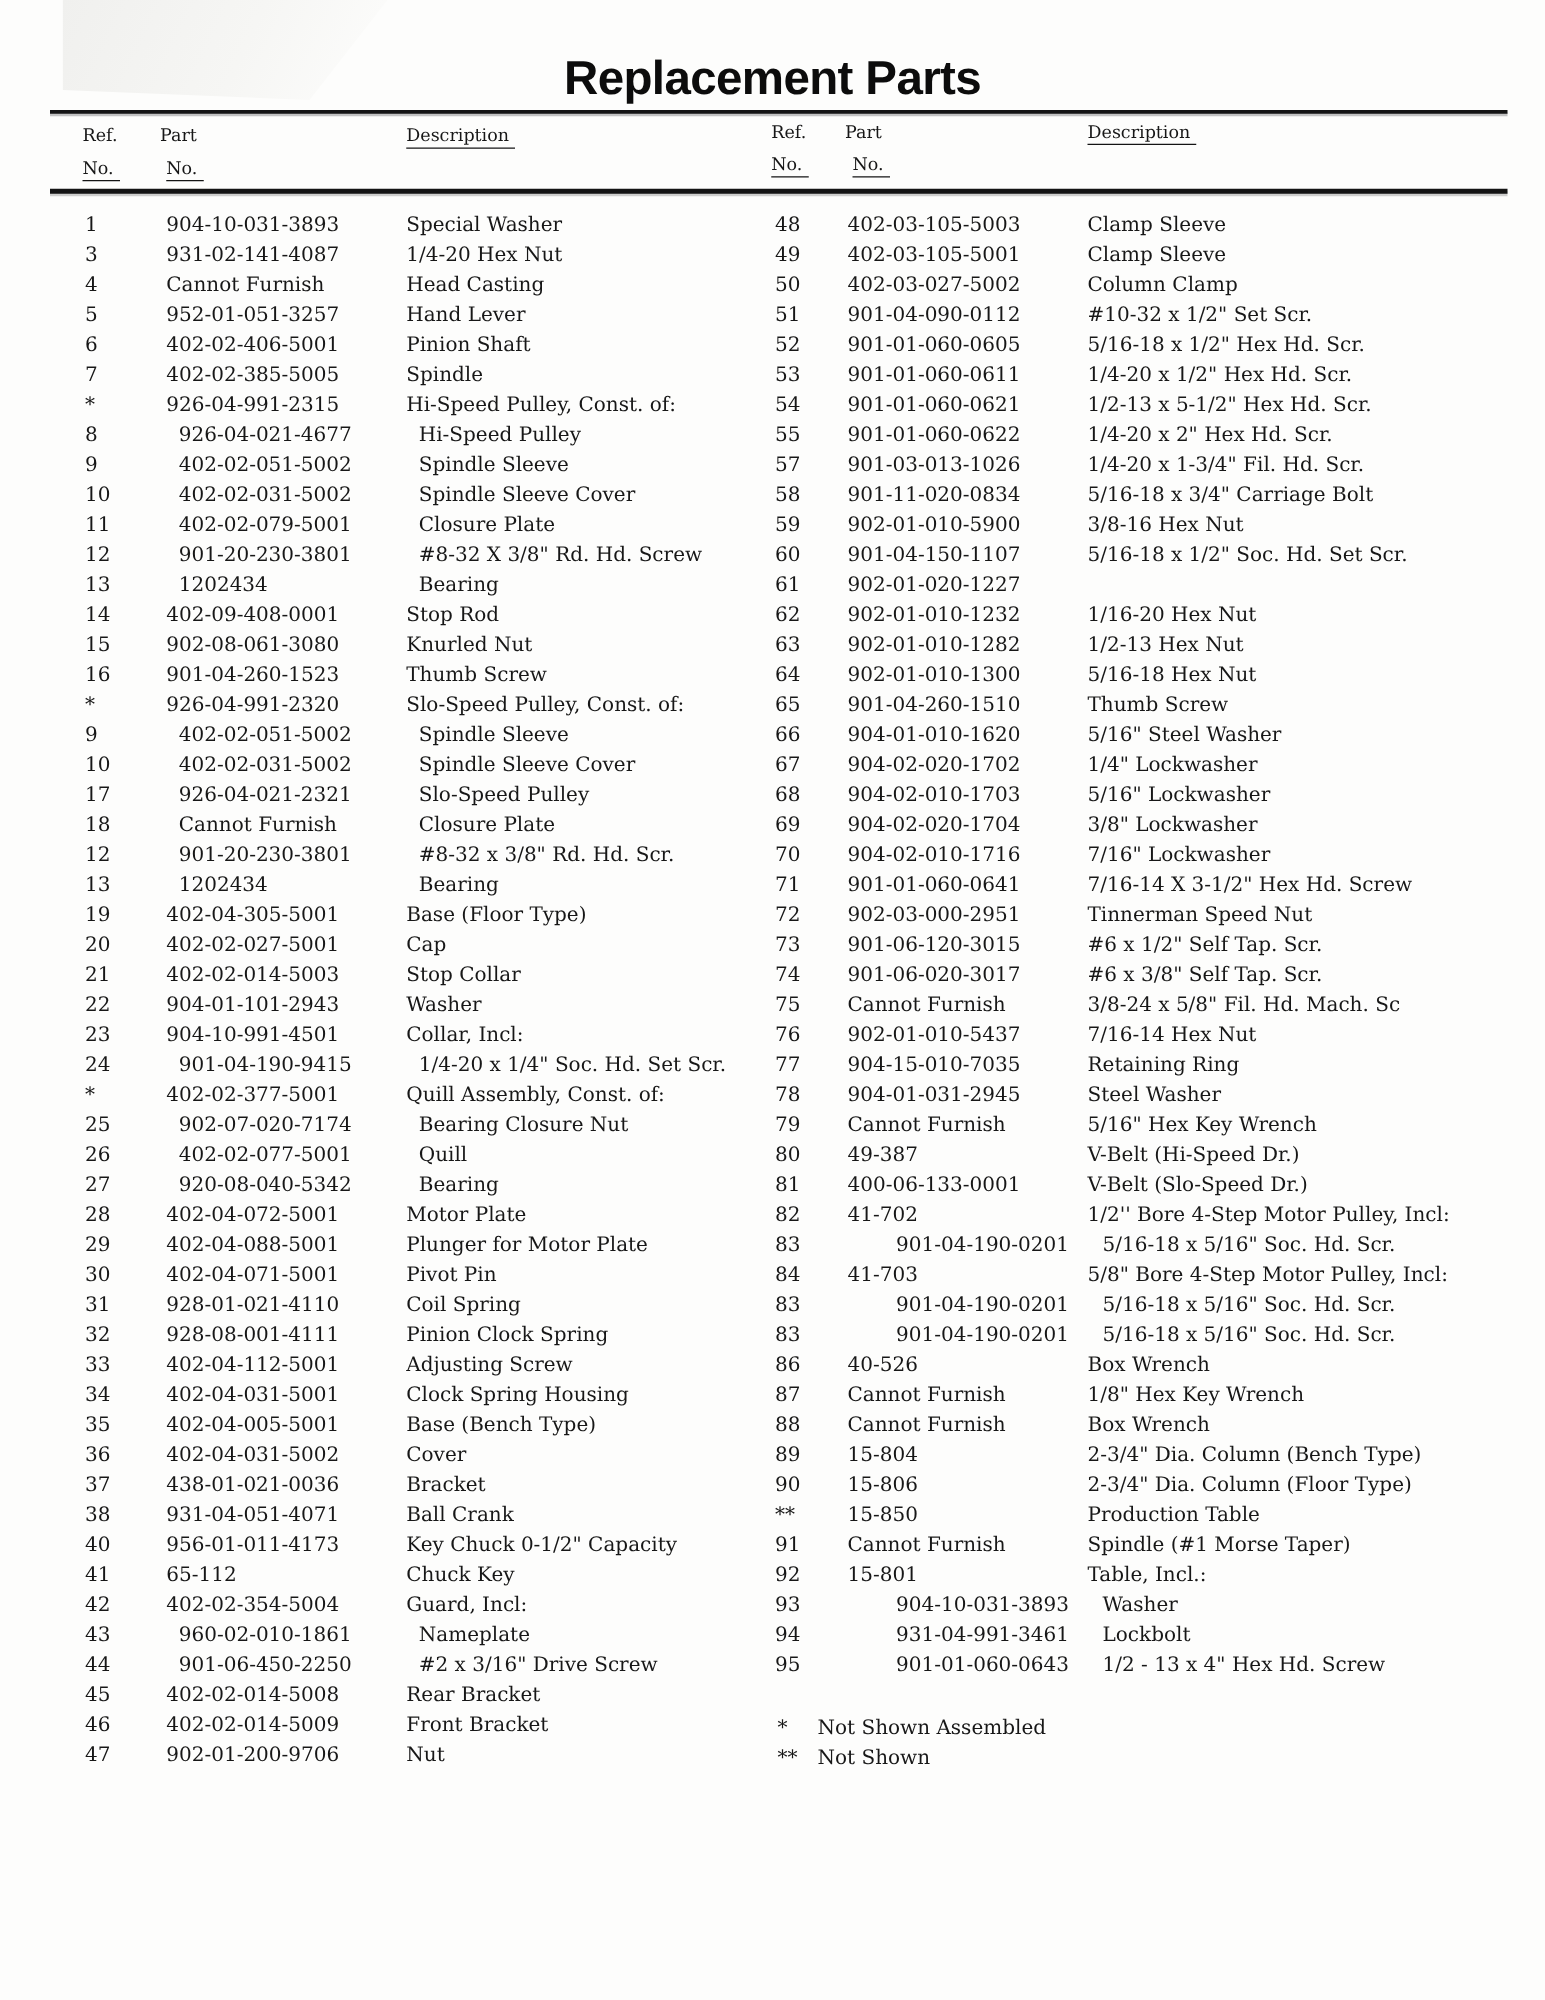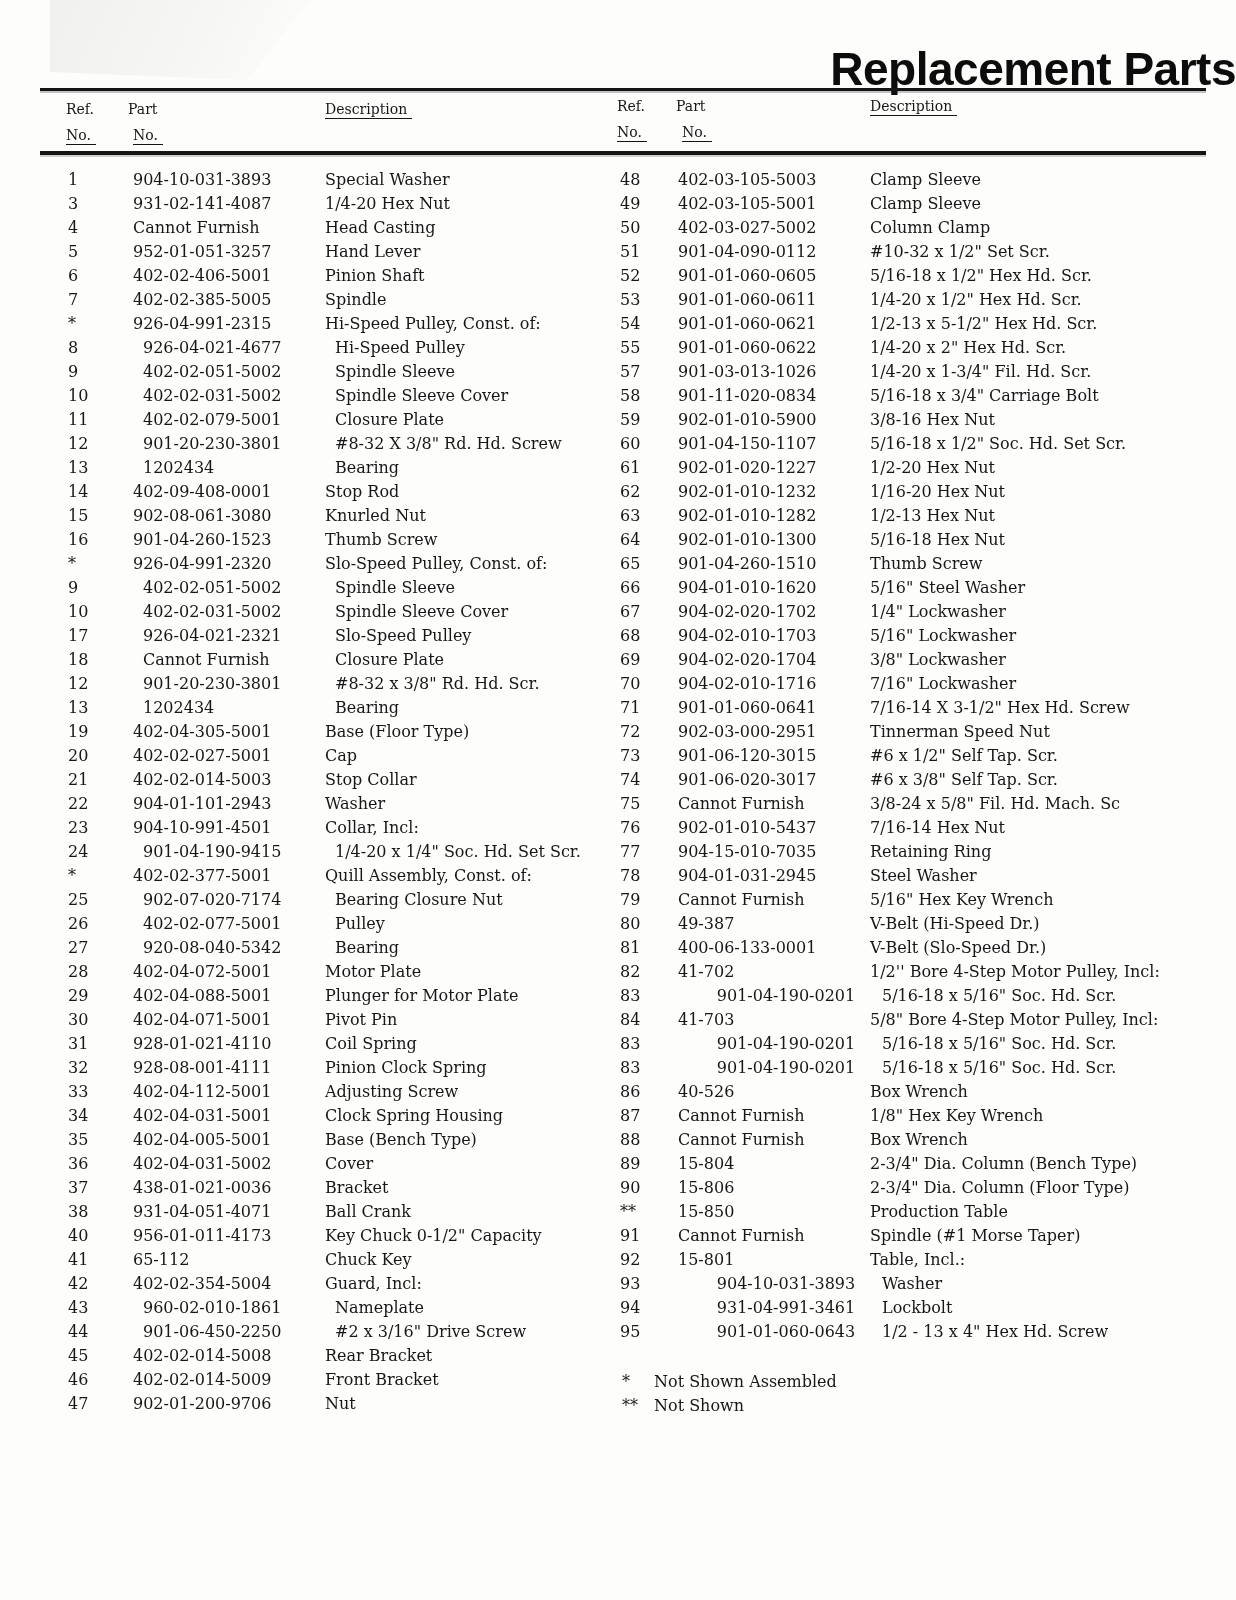--- a/index.html
+++ b/index.html
@@ -11,23 +11,23 @@
     color:#171717;
     overflow:hidden;
   }
   .scan-smudge{
     position:absolute;left:50px;top:0;width:260px;height:80px;
     background:linear-gradient(115deg,#f0f0ee 0%,#f6f6f4 55%,rgba(255,255,255,0) 100%);
     clip-path:polygon(0 0,100% 0,76% 100%,0 90%);
   }
   .title{
     position:absolute;top:42px;left:0;width:100%;
-    text-align:right;
+    text-align:center;
     font-family:"Liberation Sans", sans-serif;
-    font-weight:700;font-size:46px;letter-spacing:-0.5px;color:#0c0c0c;
+    font-weight:700;font-size:38px;letter-spacing:-0.5px;color:#0c0c0c;
   }
   .rule{position:absolute;left:40px;right:30px;background:#141414;}
   .rule-top{top:88px;height:3px;box-shadow:0 2px 0 rgba(20,20,20,.25);}
   .rule-mid{top:151px;height:4px;box-shadow:0 2px 0 rgba(20,20,20,.2);}
   .hdr{position:absolute;font-size:14px;white-space:nowrap;}
   .u{border-bottom:1.6px solid #141414;padding-bottom:1px;padding-right:5px;display:inline-block;}
   .col{position:absolute;top:168px;}
   .col-left{left:40px;width:575px;}
   .col-right{left:612px;width:624px;}
   .row{display:flex;height:24px;line-height:24px;font-size:16px;white-space:nowrap;}
@@ -219,21 +219,21 @@
         <span class="c-desc">Quill Assembly, Const. of:</span>
       </div>
       <div class="row indent">
         <span class="c-ref">25</span>
         <span class="c-part">902-07-020-7174</span>
         <span class="c-desc">Bearing Closure Nut</span>
       </div>
       <div class="row indent">
         <span class="c-ref">26</span>
         <span class="c-part">402-02-077-5001</span>
-        <span class="c-desc">Pulley</span>
+        <span class="c-desc">Quill</span>
       </div>
       <div class="row indent">
         <span class="c-ref">27</span>
         <span class="c-part">920-08-040-5342</span>
         <span class="c-desc">Bearing</span>
       </div>
       <div class="row">
         <span class="c-ref">28</span>
         <span class="c-part">402-04-072-5001</span>
         <span class="c-desc">Motor Plate</span>
@@ -386,21 +386,20 @@
         <span class="c-desc">3/8-16 Hex Nut</span>
       </div>
       <div class="row">
         <span class="c-ref">60</span>
         <span class="c-part">901-04-150-1107</span>
         <span class="c-desc">5/16-18 x 1/2" Soc. Hd. Set Scr.</span>
       </div>
       <div class="row">
         <span class="c-ref">61</span>
         <span class="c-part">902-01-020-1227</span>
-        <span class="c-desc">1/2-20 Hex Nut</span>
       </div>
       <div class="row">
         <span class="c-ref">62</span>
         <span class="c-part">902-01-010-1232</span>
         <span class="c-desc">1/16-20 Hex Nut</span>
       </div>
       <div class="row">
         <span class="c-ref">63</span>
         <span class="c-part">902-01-010-1282</span>
         <span class="c-desc">1/2-13 Hex Nut</span>

